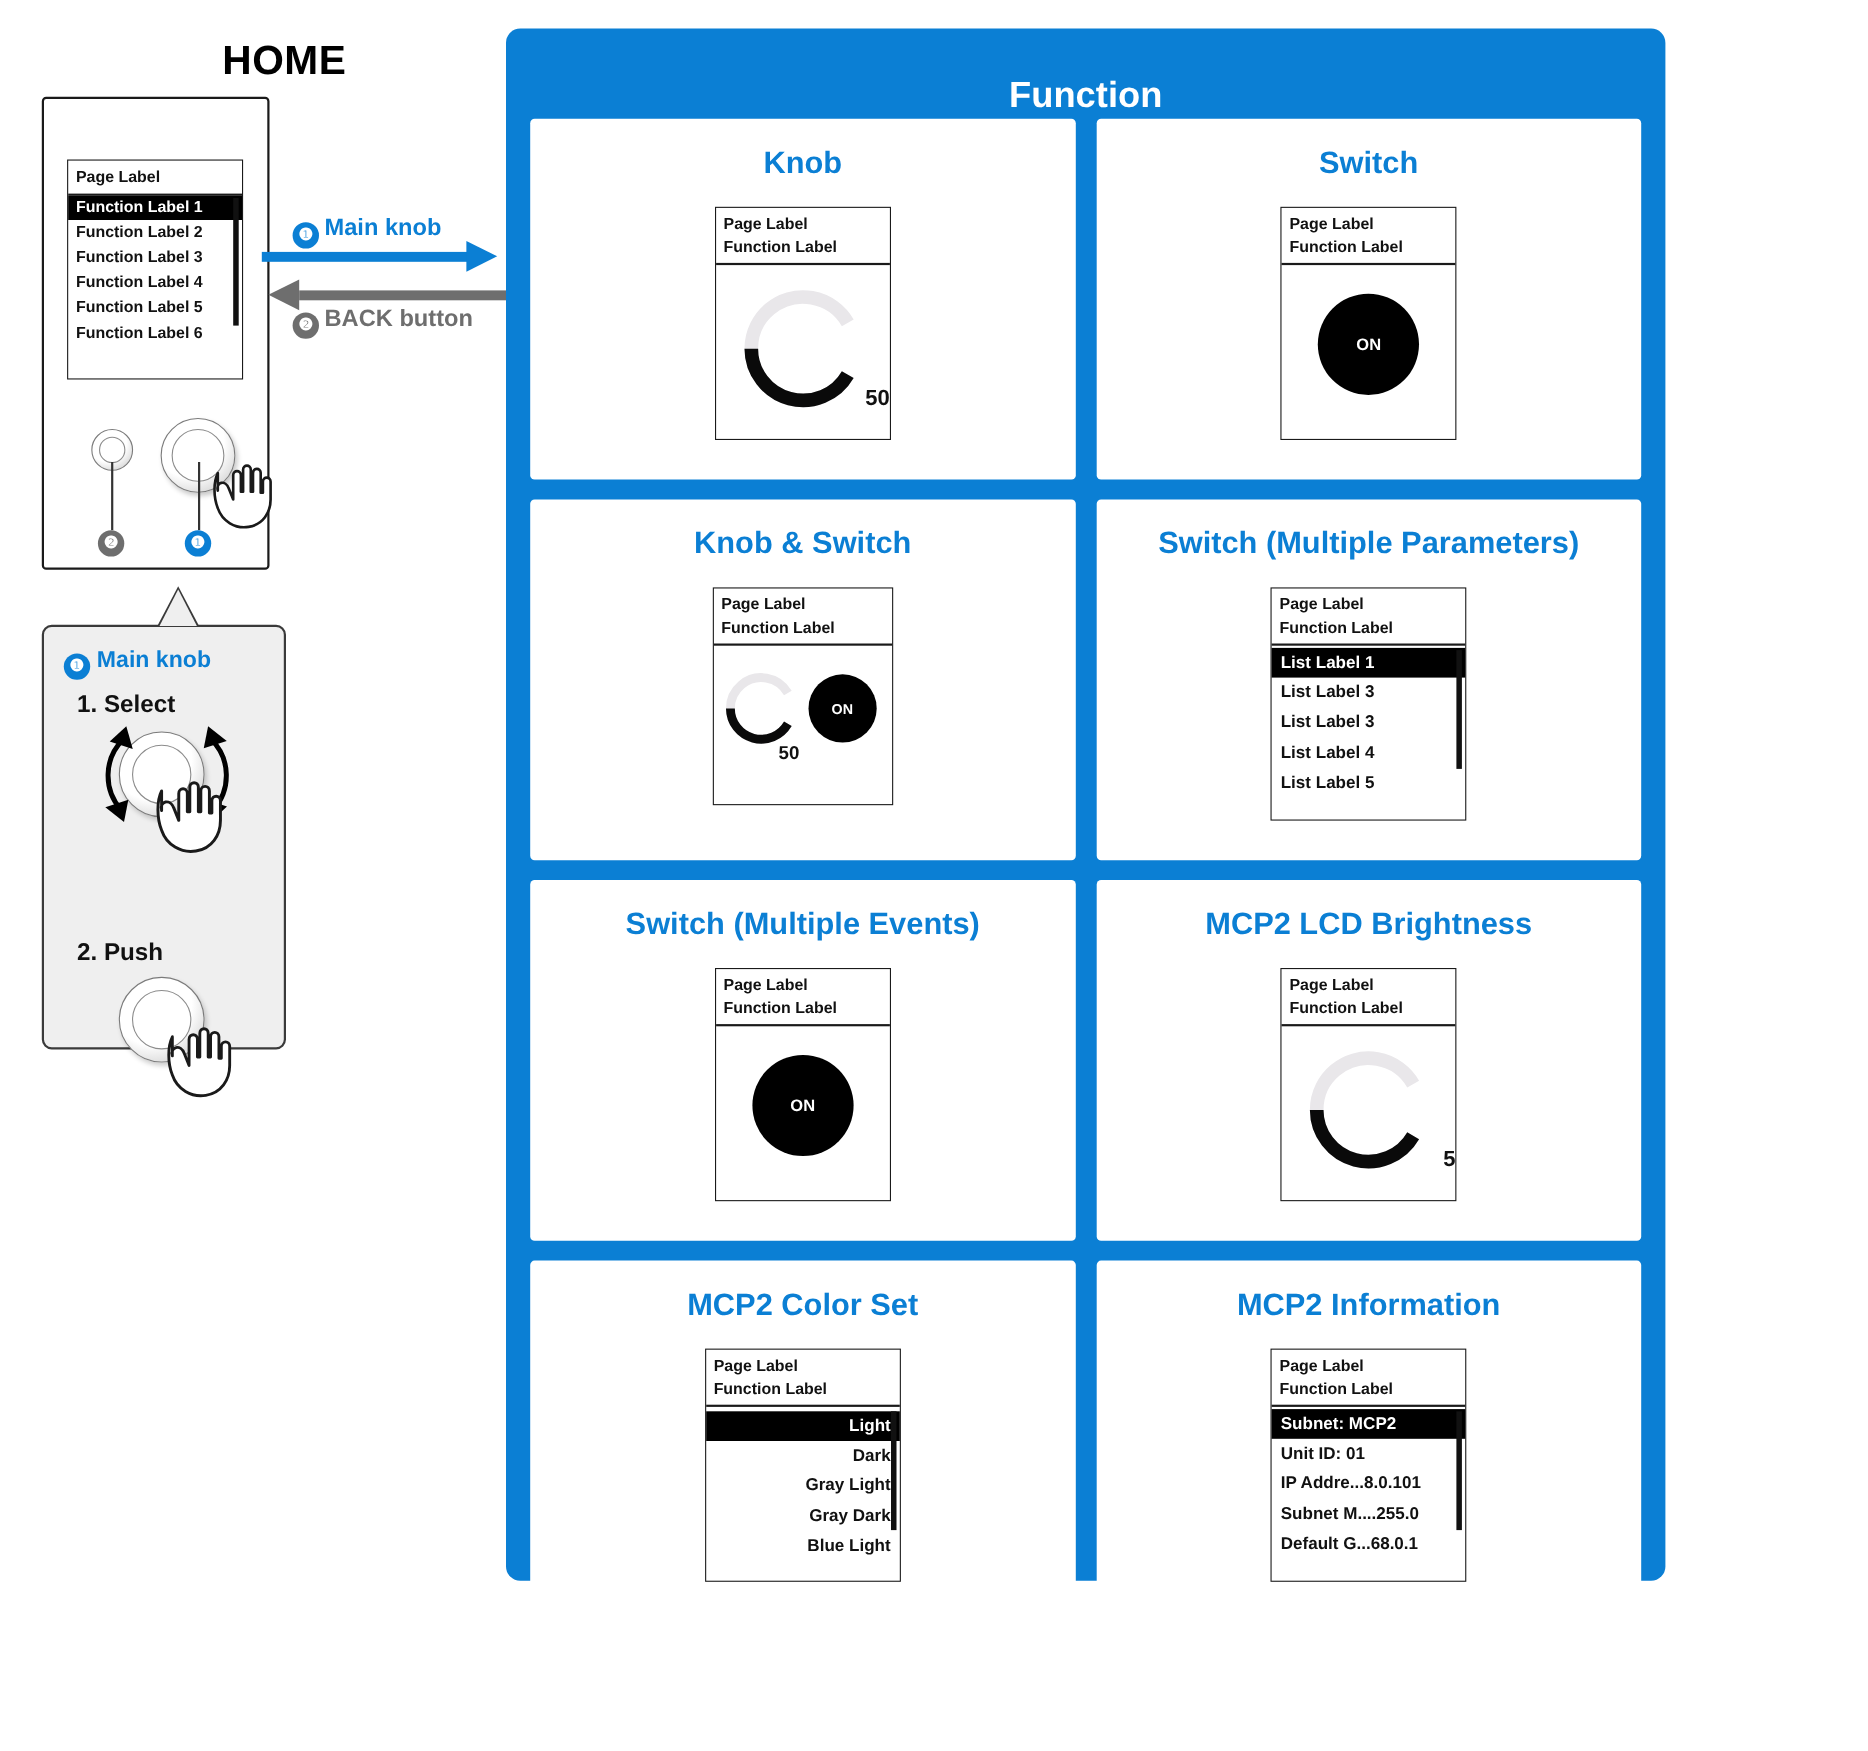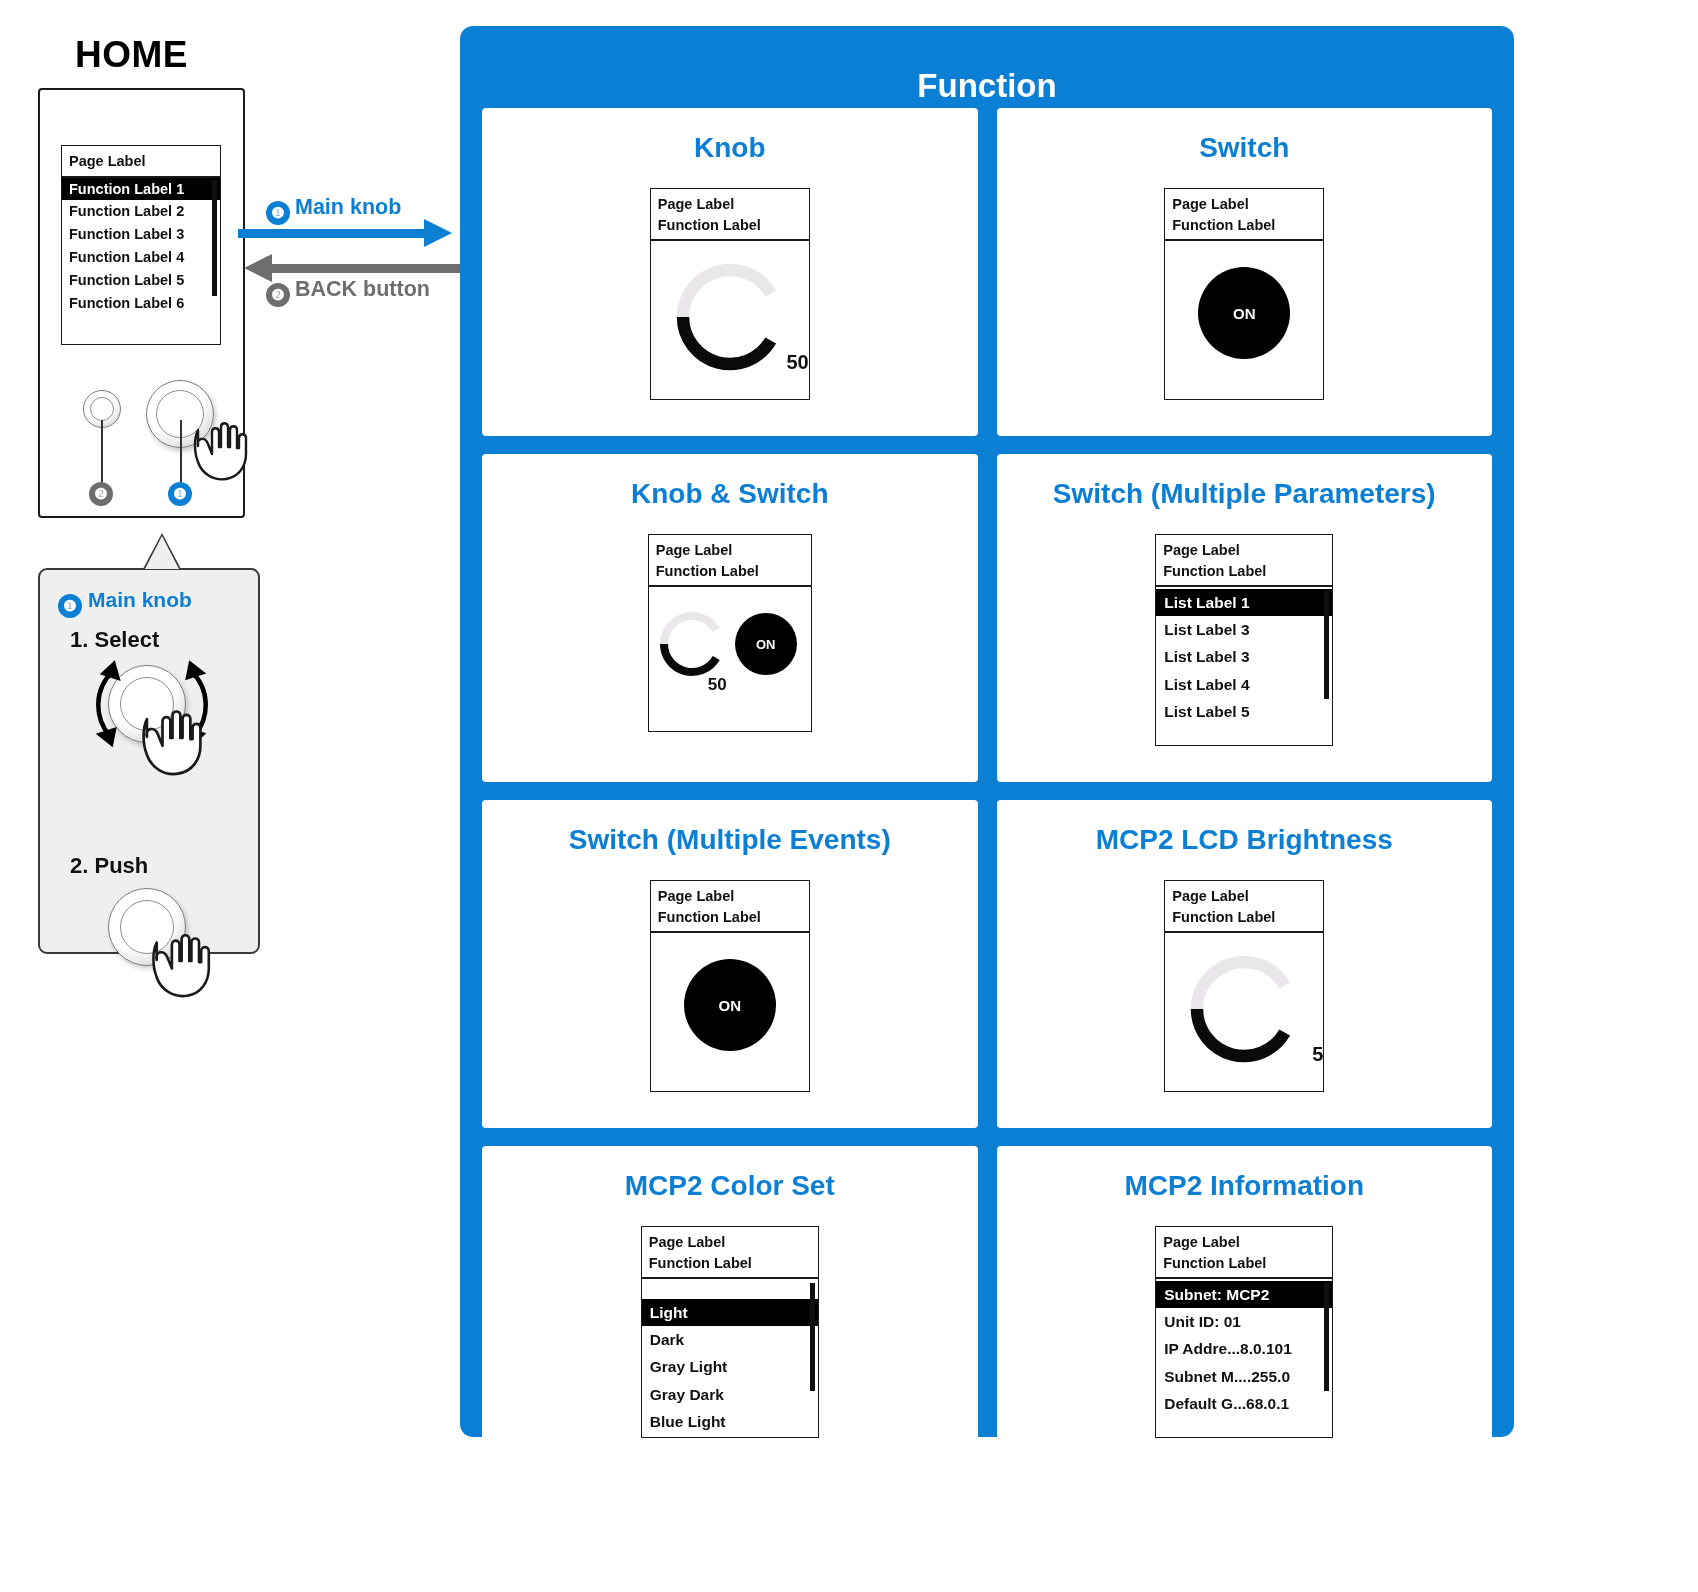--- a/index.html
+++ b/index.html
@@ -14,21 +14,21 @@
     height: 1592px;
     background: #ffffff;
     overflow: hidden;
   }
 
   
   #home-title {
     position: absolute;
     left: 75px; top: 34px;
     width: 240px;
-    text-align: left;
+    text-align: right;
     font-size: 37px;
     font-weight: bold;
     letter-spacing: 0.5px;
     color: #000;
   }
   #device-panel {
     position: absolute;
     left: 38px; top: 88px;
     width: 207px; height: 430px;
     border: 2px solid #1a1a1a;
@@ -431,21 +431,21 @@
           </div>
         </div>
         <div class="card">
           <div class="card-title">MCP2 Color Set</div>
           <div class="lcd" style="top: 80px; width: 178px; height: 212px;">
             <div class="lcd-header">
               <div>Page Label</div>
               <div>Function Label</div>
             </div>
             <div style="position: relative; height: calc(100% - 54px);">
-              <div style="position: relative; padding-top: 20px;">
+              <div style="position: relative; padding-top: 4px; text-align: right;">
                 <div class="lcd-row selected" style="font-size: 15.5px; padding: 2.5px 8px;">Light</div>
                 <div class="lcd-row" style="font-size: 15.5px; padding: 2.5px 8px;">Dark</div>
                 <div class="lcd-row" style="font-size: 15.5px; padding: 2.5px 8px;">Gray Light</div>
                 <div class="lcd-row" style="font-size: 15.5px; padding: 2.5px 8px;">Gray Dark</div>
                 <div class="lcd-row" style="font-size: 15.5px; padding: 2.5px 8px;">Blue Light</div>
                 <div class="scrollbar" style="top: 4px; height: 108px;"></div>
               </div>
             </div>
           </div>
         </div>

